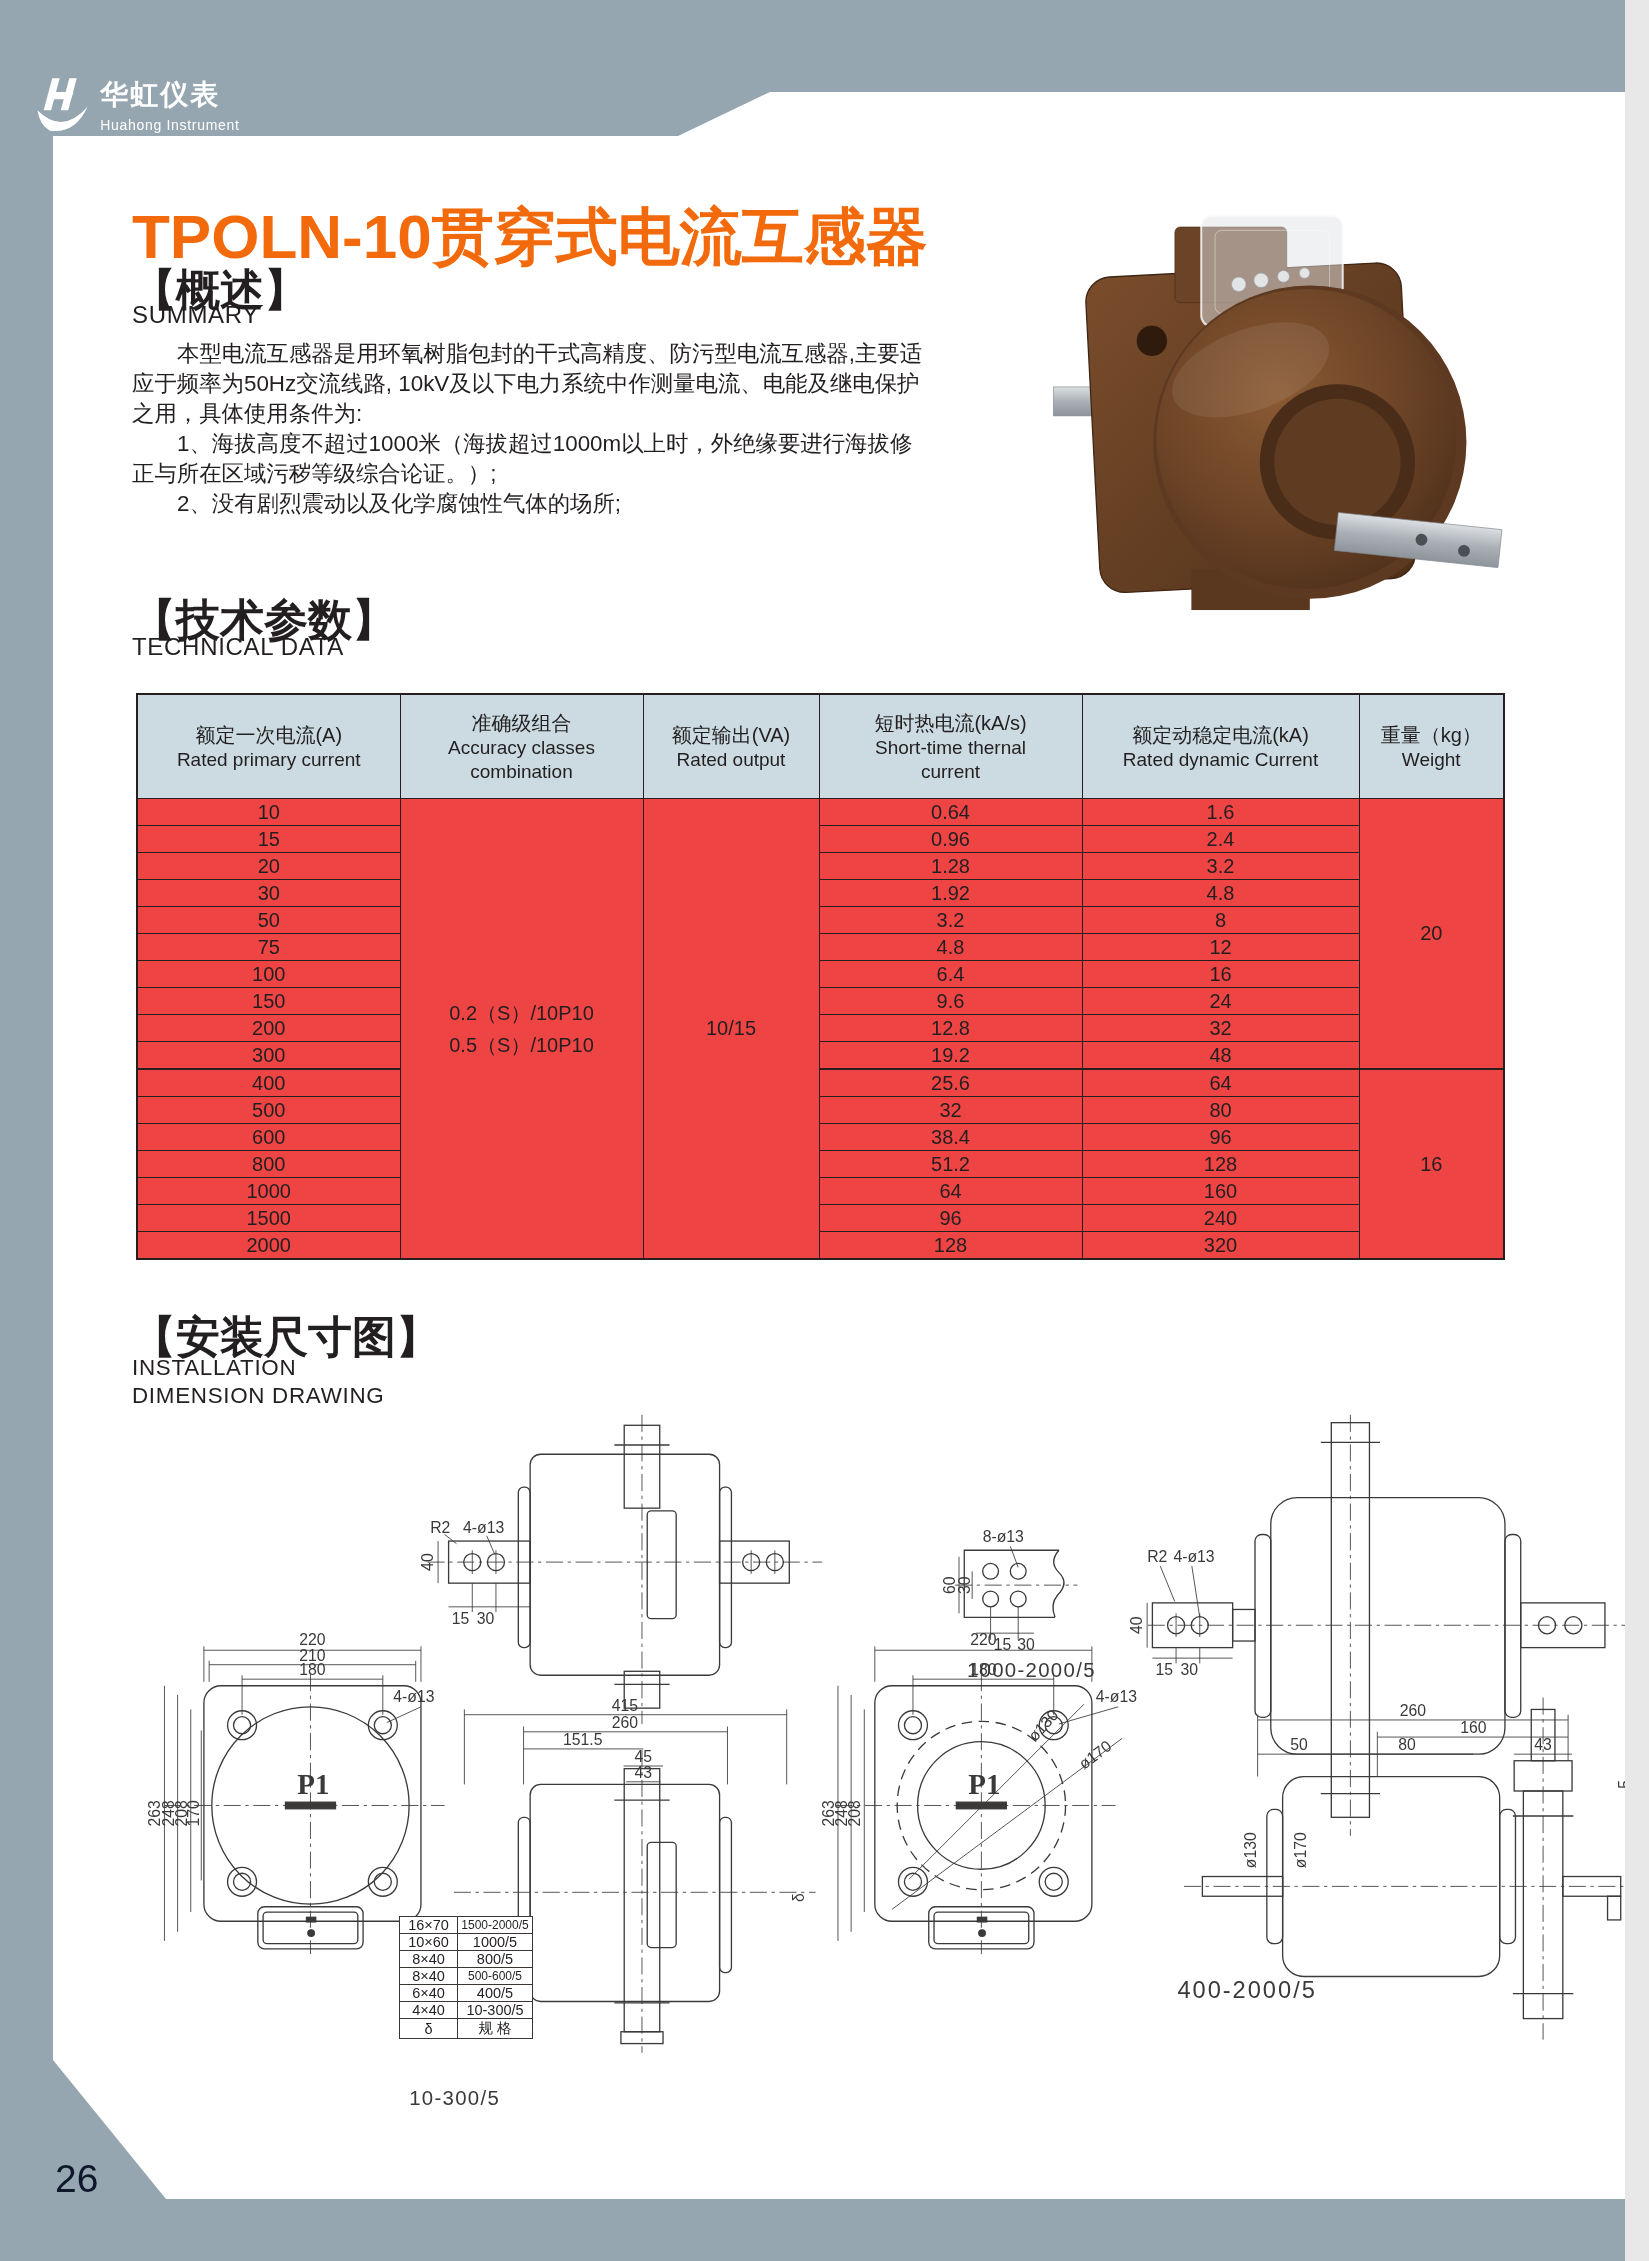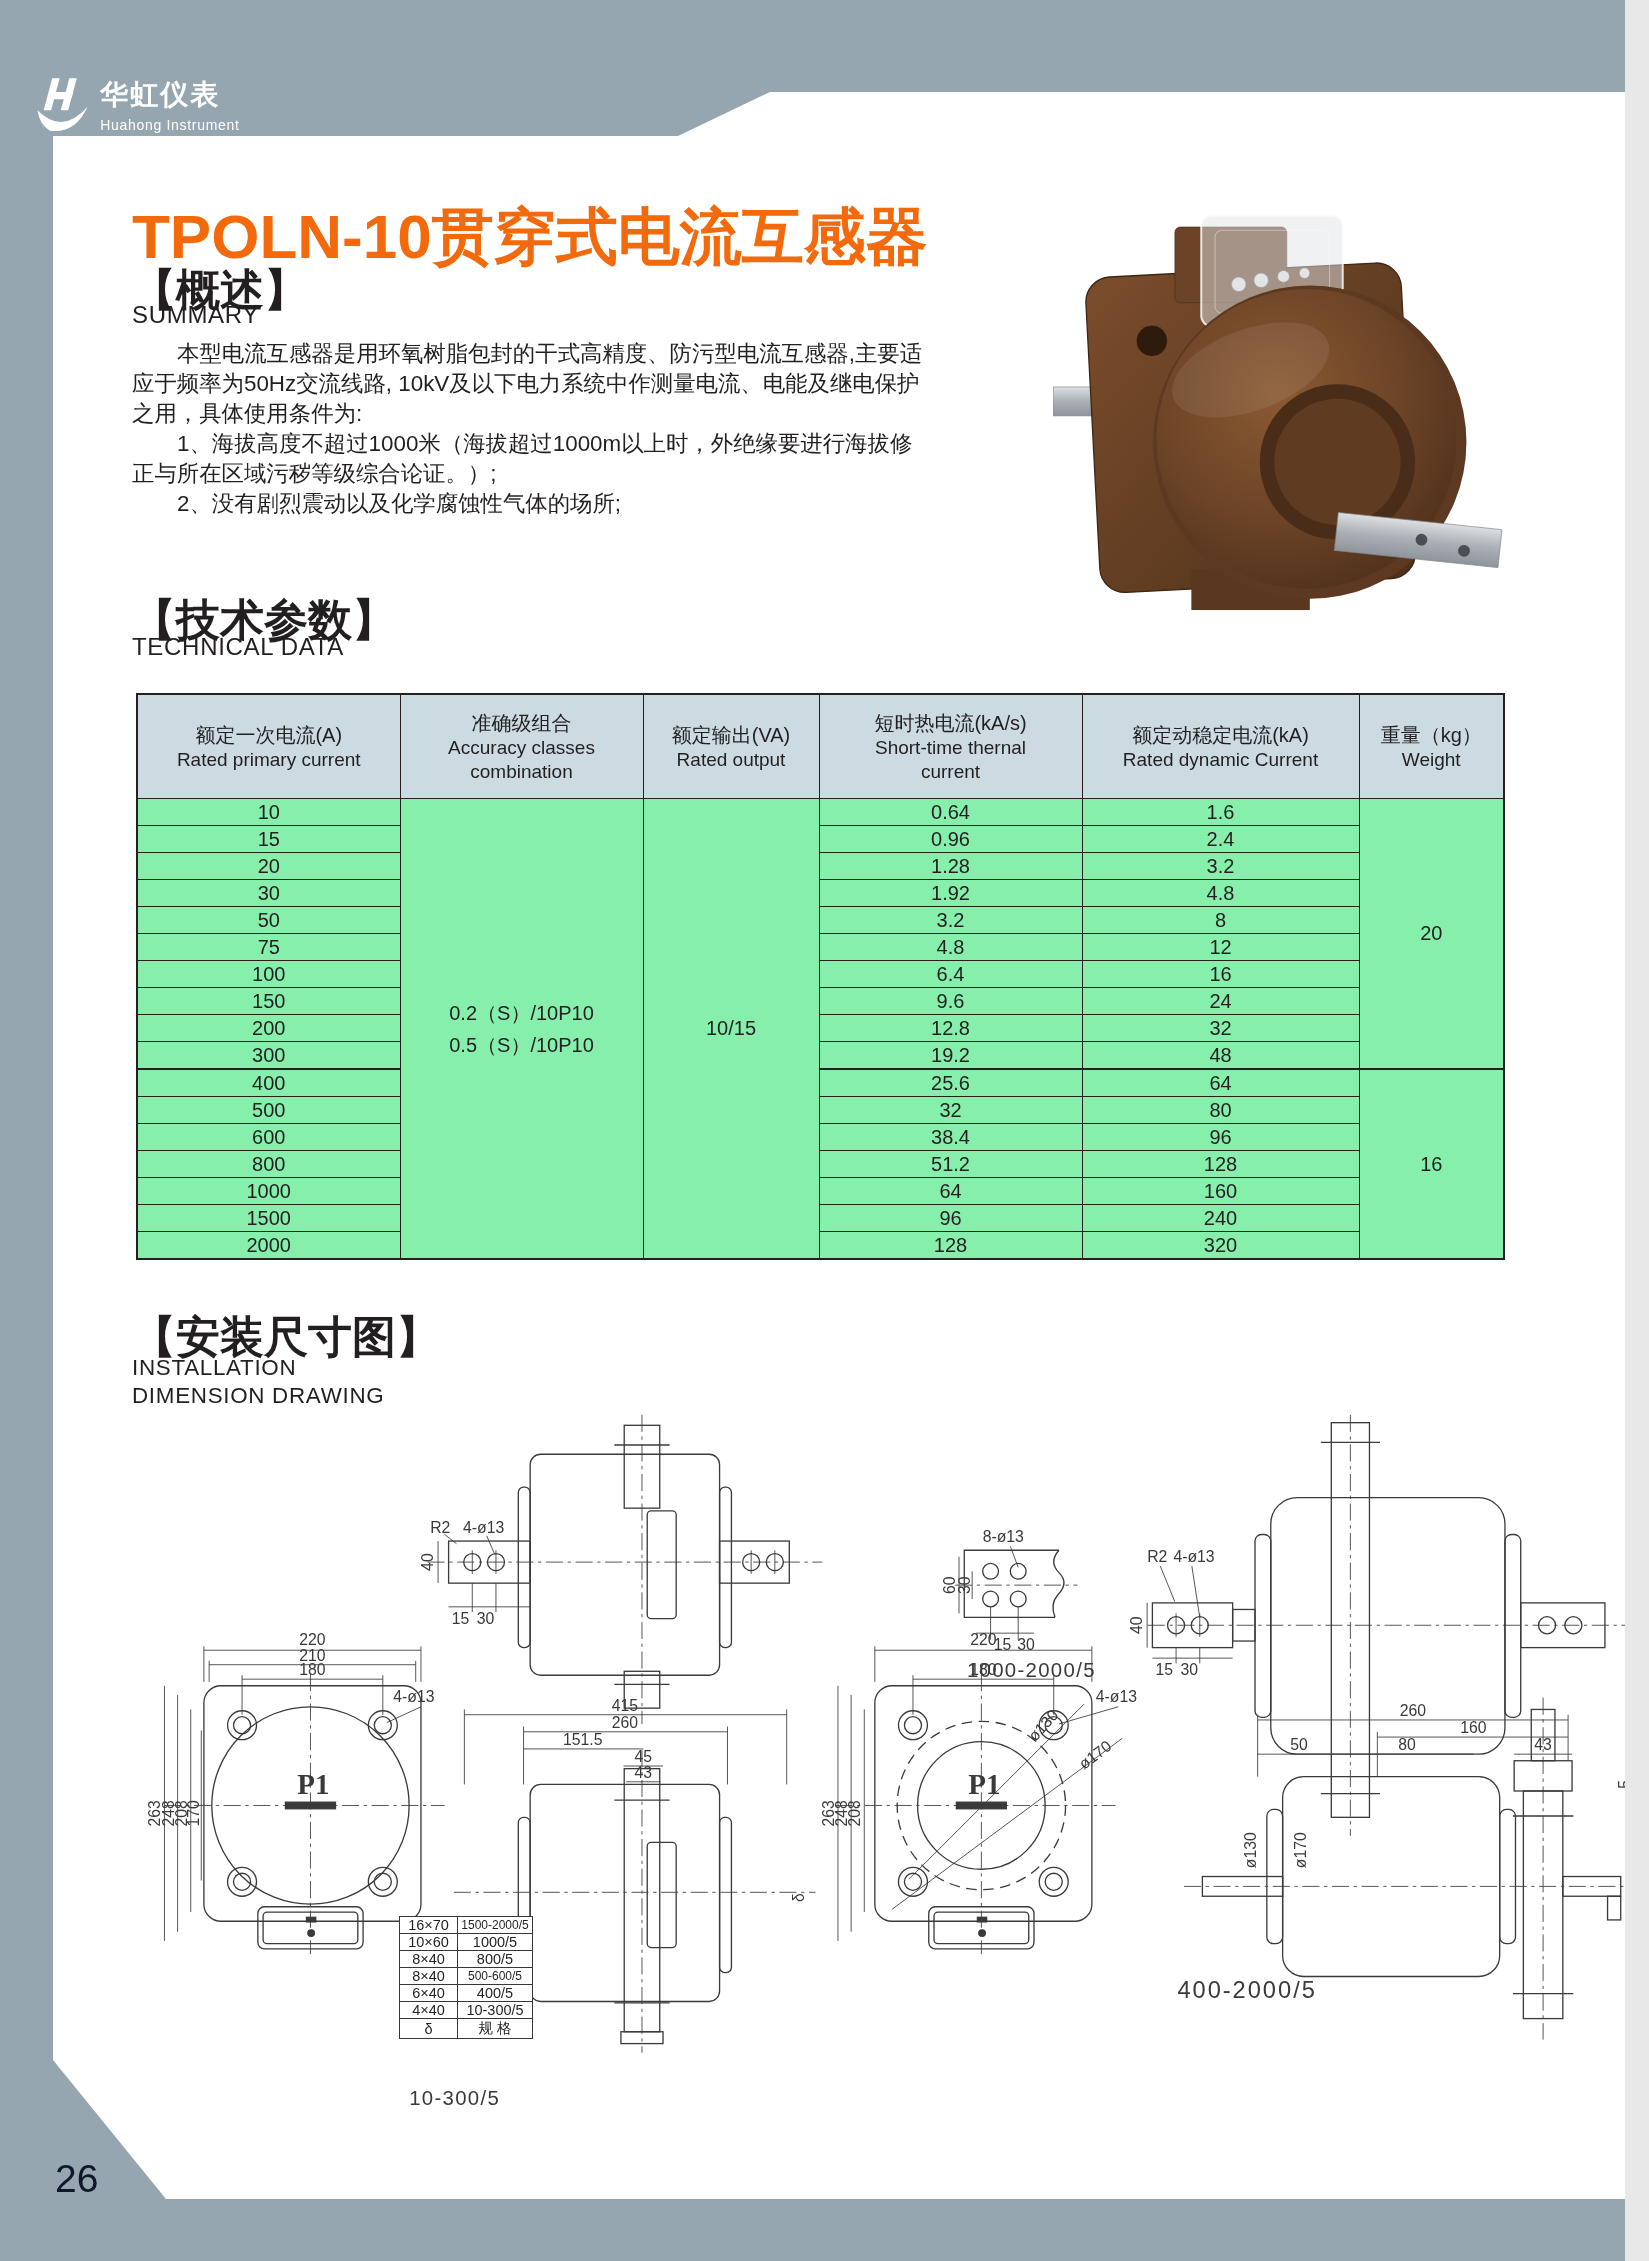--- a/index.html
+++ b/index.html
@@ -22,21 +22,21 @@
   .h-cn{font-size:44px;font-weight:bold;z-index:2;}
   .h-en{font-size:24px;z-index:2;letter-spacing:0.7px;}
 
   .summary{left:132px;top:339px;width:921px;font-size:22.4px;line-height:30px;z-index:2;}
   .summary .ind{padding-left:45px;}
 
   
   .tbl{position:absolute;left:136px;top:693px;z-index:2;border-collapse:collapse;table-layout:fixed;width:1366px;}
   .tbl th,.tbl td{border:1.3px solid #261f1e;text-align:center;vertical-align:middle;padding:0;}
   .tbl th{background:#cbdbe1;height:103px;font-weight:normal;}
-  .tbl td{background:#86efac;height:26px;font-size:20px;}
+  .tbl td{background:#ef4444;height:26px;font-size:20px;}
   .tbl .cn{font-size:20px;line-height:26px;}
   .tbl .en{font-size:19px;line-height:24px;}
   .tbl td.acc div{font-size:20px;line-height:32px;}
   .tbl .gsep{border-top:2.6px solid #261f1e;}
   .tbl{border:2.6px solid #261f1e;}
 
   
   svg.cad{position:absolute;left:0;top:1408px;z-index:2;}
   .cad line,.cad rect,.cad circle,.cad path,.cad polyline{stroke:#3b3a39;stroke-width:2;fill:none;}
   .cad .cl{stroke-width:1.3;stroke-dasharray:26 7 5 7;}

